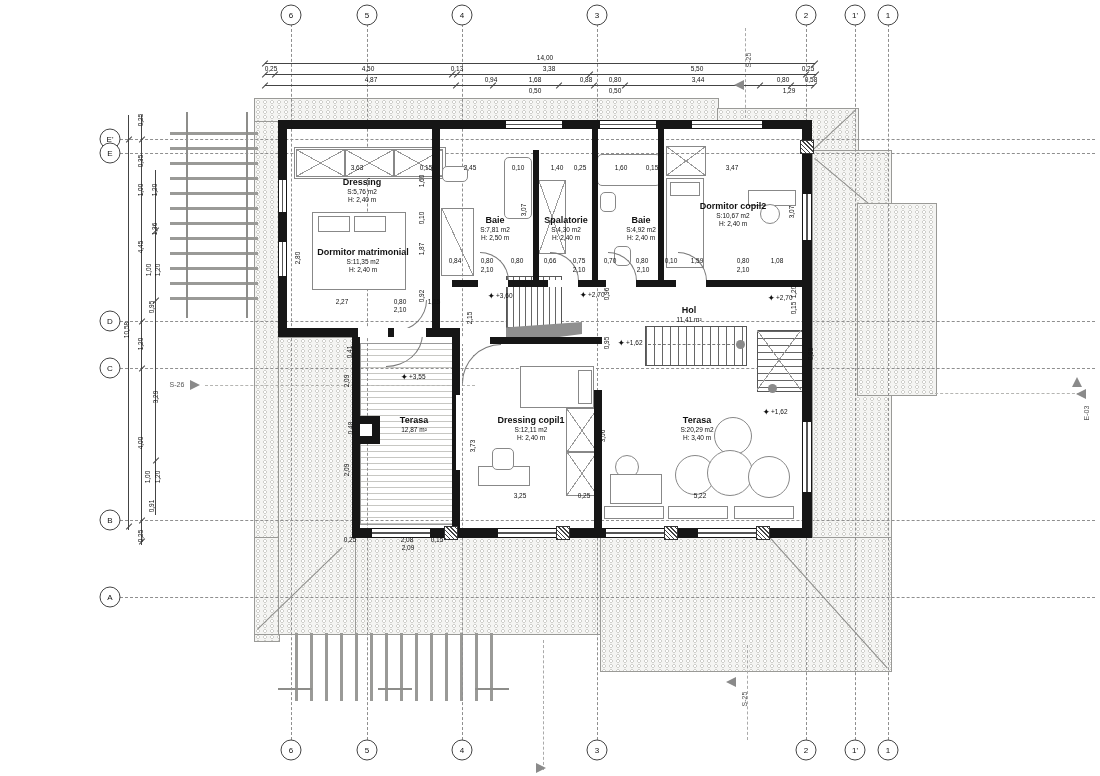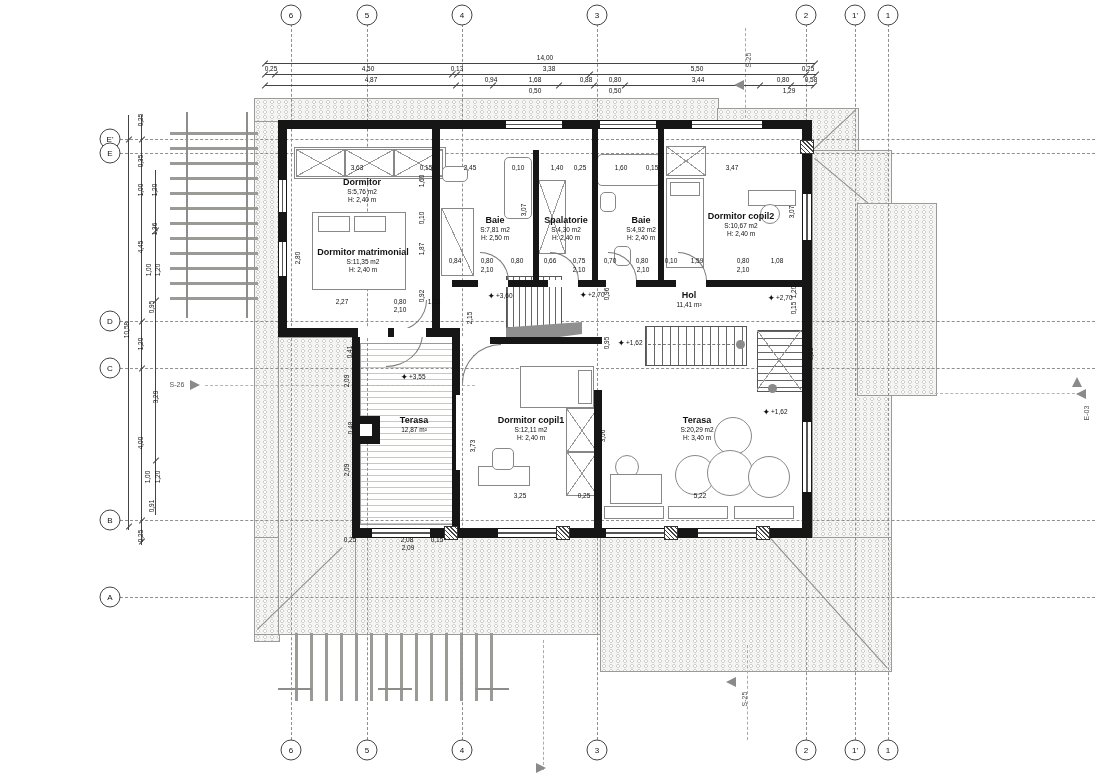--- a/index.html
+++ b/index.html
@@ -292,21 +292,21 @@
   <div class="tri tri-l" style="left:734px;top:80px;"></div>
   <div class="tri tri-r" style="left:190px;top:380px;"></div>
   <div class="tri tri-u" style="left:1072px;top:377px;"></div>
   <div class="tri tri-l" style="left:1076px;top:389px;"></div>
   <div class="tri tri-l" style="left:726px;top:677px;"></div>
   <div class="tri tri-r" style="left:536px;top:763px;"></div>
 
   <div class="layer">
 
       <div class="room" style="left: 362px; top: 190px;">
-        <div class="nm">Dormitor</div>
+        <div class="nm">Dressing</div>
         <div class="sub">S:5,76 m2</div>
         <div class="sub">H: 2,40 m</div>
       </div>
 
       <div class="room" style="left: 363px; top: 260px;">
         <div class="nm">Dormitor matrimonial</div>
         <div class="sub">S:11,35 m2</div>
         <div class="sub">H: 2,40 m</div>
       </div>
 
@@ -321,40 +321,40 @@
         <div class="sub">S:4,30 m2</div>
         <div class="sub">H: 2,40 m</div>
       </div>
 
       <div class="room" style="left: 641px; top: 228px;">
         <div class="nm">Baie</div>
         <div class="sub">S:4,92 m2</div>
         <div class="sub">H: 2,40 m</div>
       </div>
 
-      <div class="room" style="left: 733px; top: 224px; margin-left: 8px;">
+      <div class="room" style="left: 733px; top: 214px;">
         <div class="nm">Dormitor copil2</div>
         <div class="sub">S:10,67 m2</div>
         <div class="sub">H: 2,40 m</div>
       </div>
 
-      <div class="room" style="left: 689px; top: 299px;">
+      <div class="room" style="left: 689px; top: 314px;">
         <div class="nm">Hol</div>
         <div class="sub">11,41 m²</div>
         <div class="sub"></div>
       </div>
 
       <div class="room" style="left: 414px; top: 424px;">
         <div class="nm">Terasa</div>
         <div class="sub">12,87 m²</div>
         <div class="sub"></div>
       </div>
 
       <div class="room" style="left: 531px; top: 428px;">
-        <div class="nm">Dormitor copil1</div>
+        <div class="nm">Dressing copil1</div>
         <div class="sub">S:12,11 m2</div>
         <div class="sub">H: 2,40 m</div>
       </div>
 
       <div class="room" style="left: 697px; top: 428px;">
         <div class="nm">Terasa</div>
         <div class="sub">S:20,29 m2</div>
         <div class="sub">H: 3,40 m</div>
       </div>
     </div>

